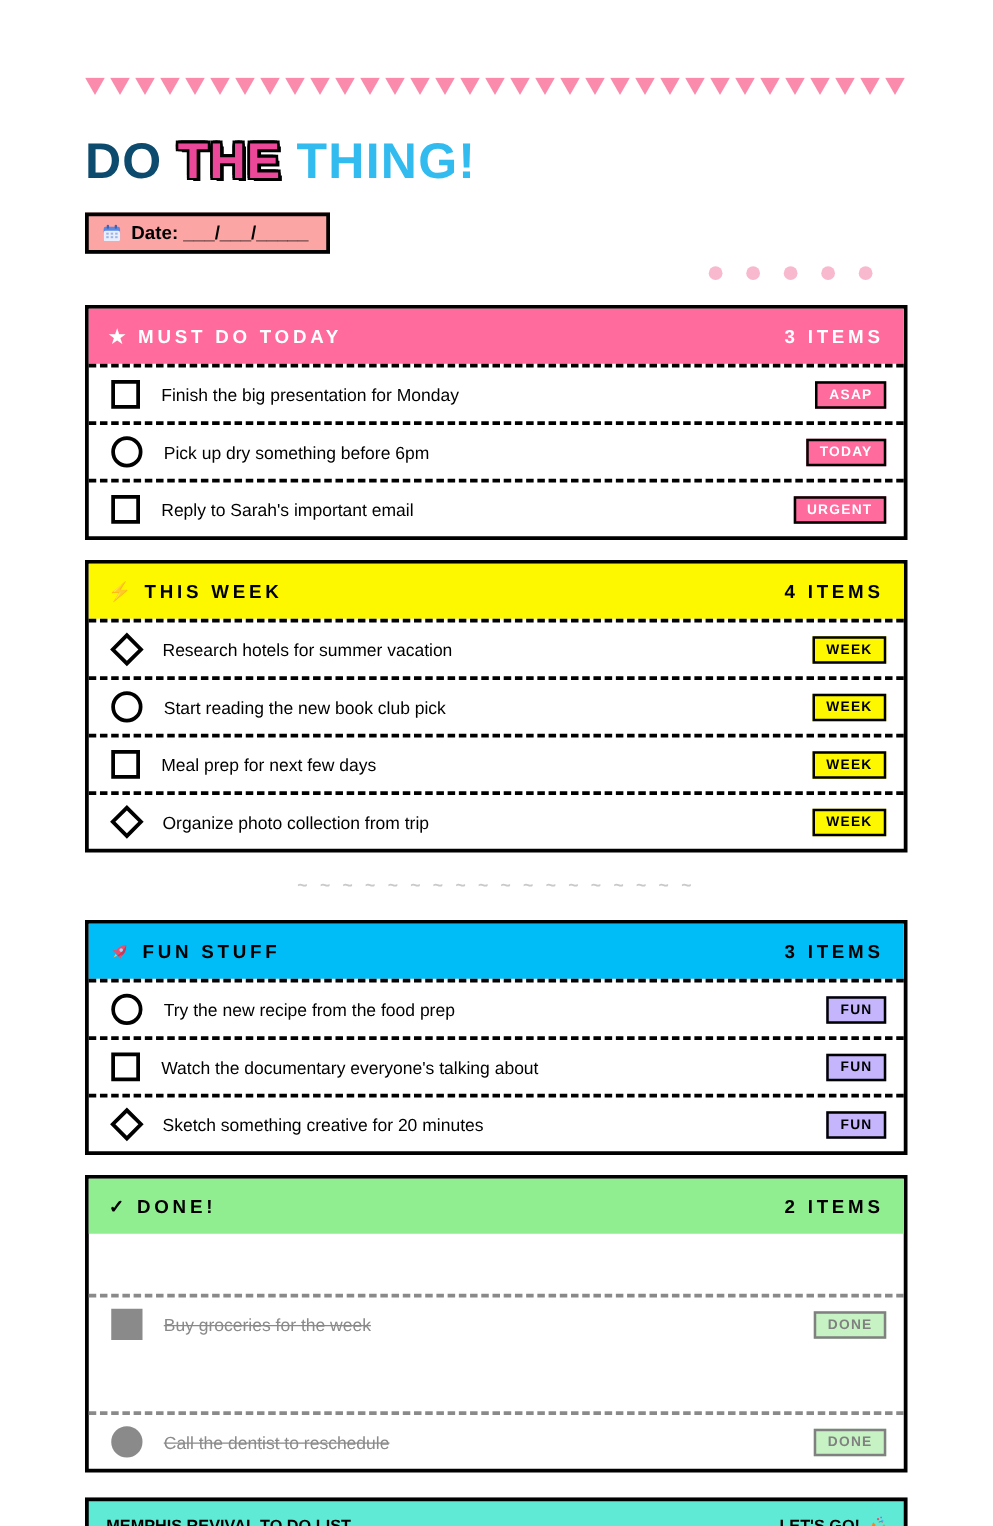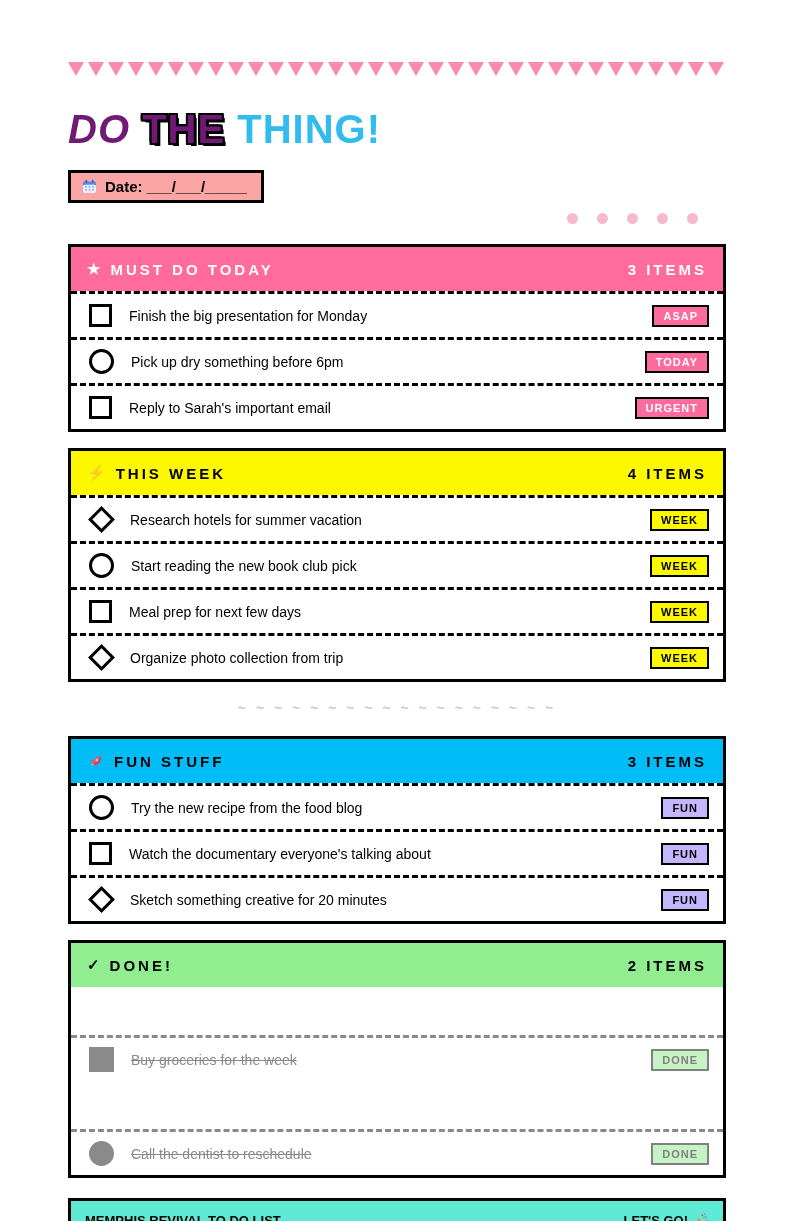--- a/index.html
+++ b/index.html
@@ -7,22 +7,22 @@
   body { font-family: "Liberation Sans", sans-serif; color: #000; overflow: hidden; }
   .content { padding: 62px 68px 0 68px; }
 
   
   .tri-row { display: flex; gap: 4px; height: 14px; overflow: hidden; }
   .tri-row i { flex: none; width: 16px; height: 14px; background: #FA8BAD;
                clip-path: polygon(0 0, 100% 0, 50% 100%); }
 
   
   .title { margin-top: 33px; font-size: 40px; font-weight: bold; letter-spacing: 1px; line-height: 1; white-space: nowrap; }
-  .t-do    { color: #701a75; font-style: italic; }
-  .t-the   { color: #701a75;
+  .t-do    { color: #0c4a6e; }
+  .t-the   { color: #ec4899;
              text-shadow: -2px -2px 0 #000, 2px -2px 0 #000, -2px 2px 0 #000, 2px 2px 0 #000,
                           -2px 0 0 #000, 2px 0 0 #000, 0 -2px 0 #000, 0 2px 0 #000, 3px 3px 0 #000; }
   .t-thing { color: #32BBEF; }
 
   
   .date-box { display: inline-flex; align-items: center; gap: 8px; margin-top: 21px;
               background: #fca5a5; border: 3px solid #000; padding: 5px 14px 5px 11px;
               font-weight: bold; font-size: 15px; }
 
   
@@ -210,21 +210,21 @@
             <path d="M13.1 10.2l2.5 3.4h-2.9z" fill="#E8506E"></path>
             <path d="M8.9 14h2.2L10 17.6z" fill="#FFB74D"></path>
           </g>
         </svg>
       </span>
       <span>FUN STUFF</span>
       <span class="sec-count">3 ITEMS</span>
     </div>
     <div class="row">
       <span class="cb circle"></span>
-      <span class="row-text">Try the new recipe from the food blog</span>
+      <span class="row-text">Try the new recipe from the food prep</span>
       <span class="badge">FUN</span>
     </div>
     <div class="row">
       <span class="cb square"></span>
       <span class="row-text">Watch the documentary everyone's talking about</span>
       <span class="badge">FUN</span>
     </div>
     <div class="row">
       <span class="cb diamond"></span>
       <span class="row-text">Sketch something creative for 20 minutes</span>

